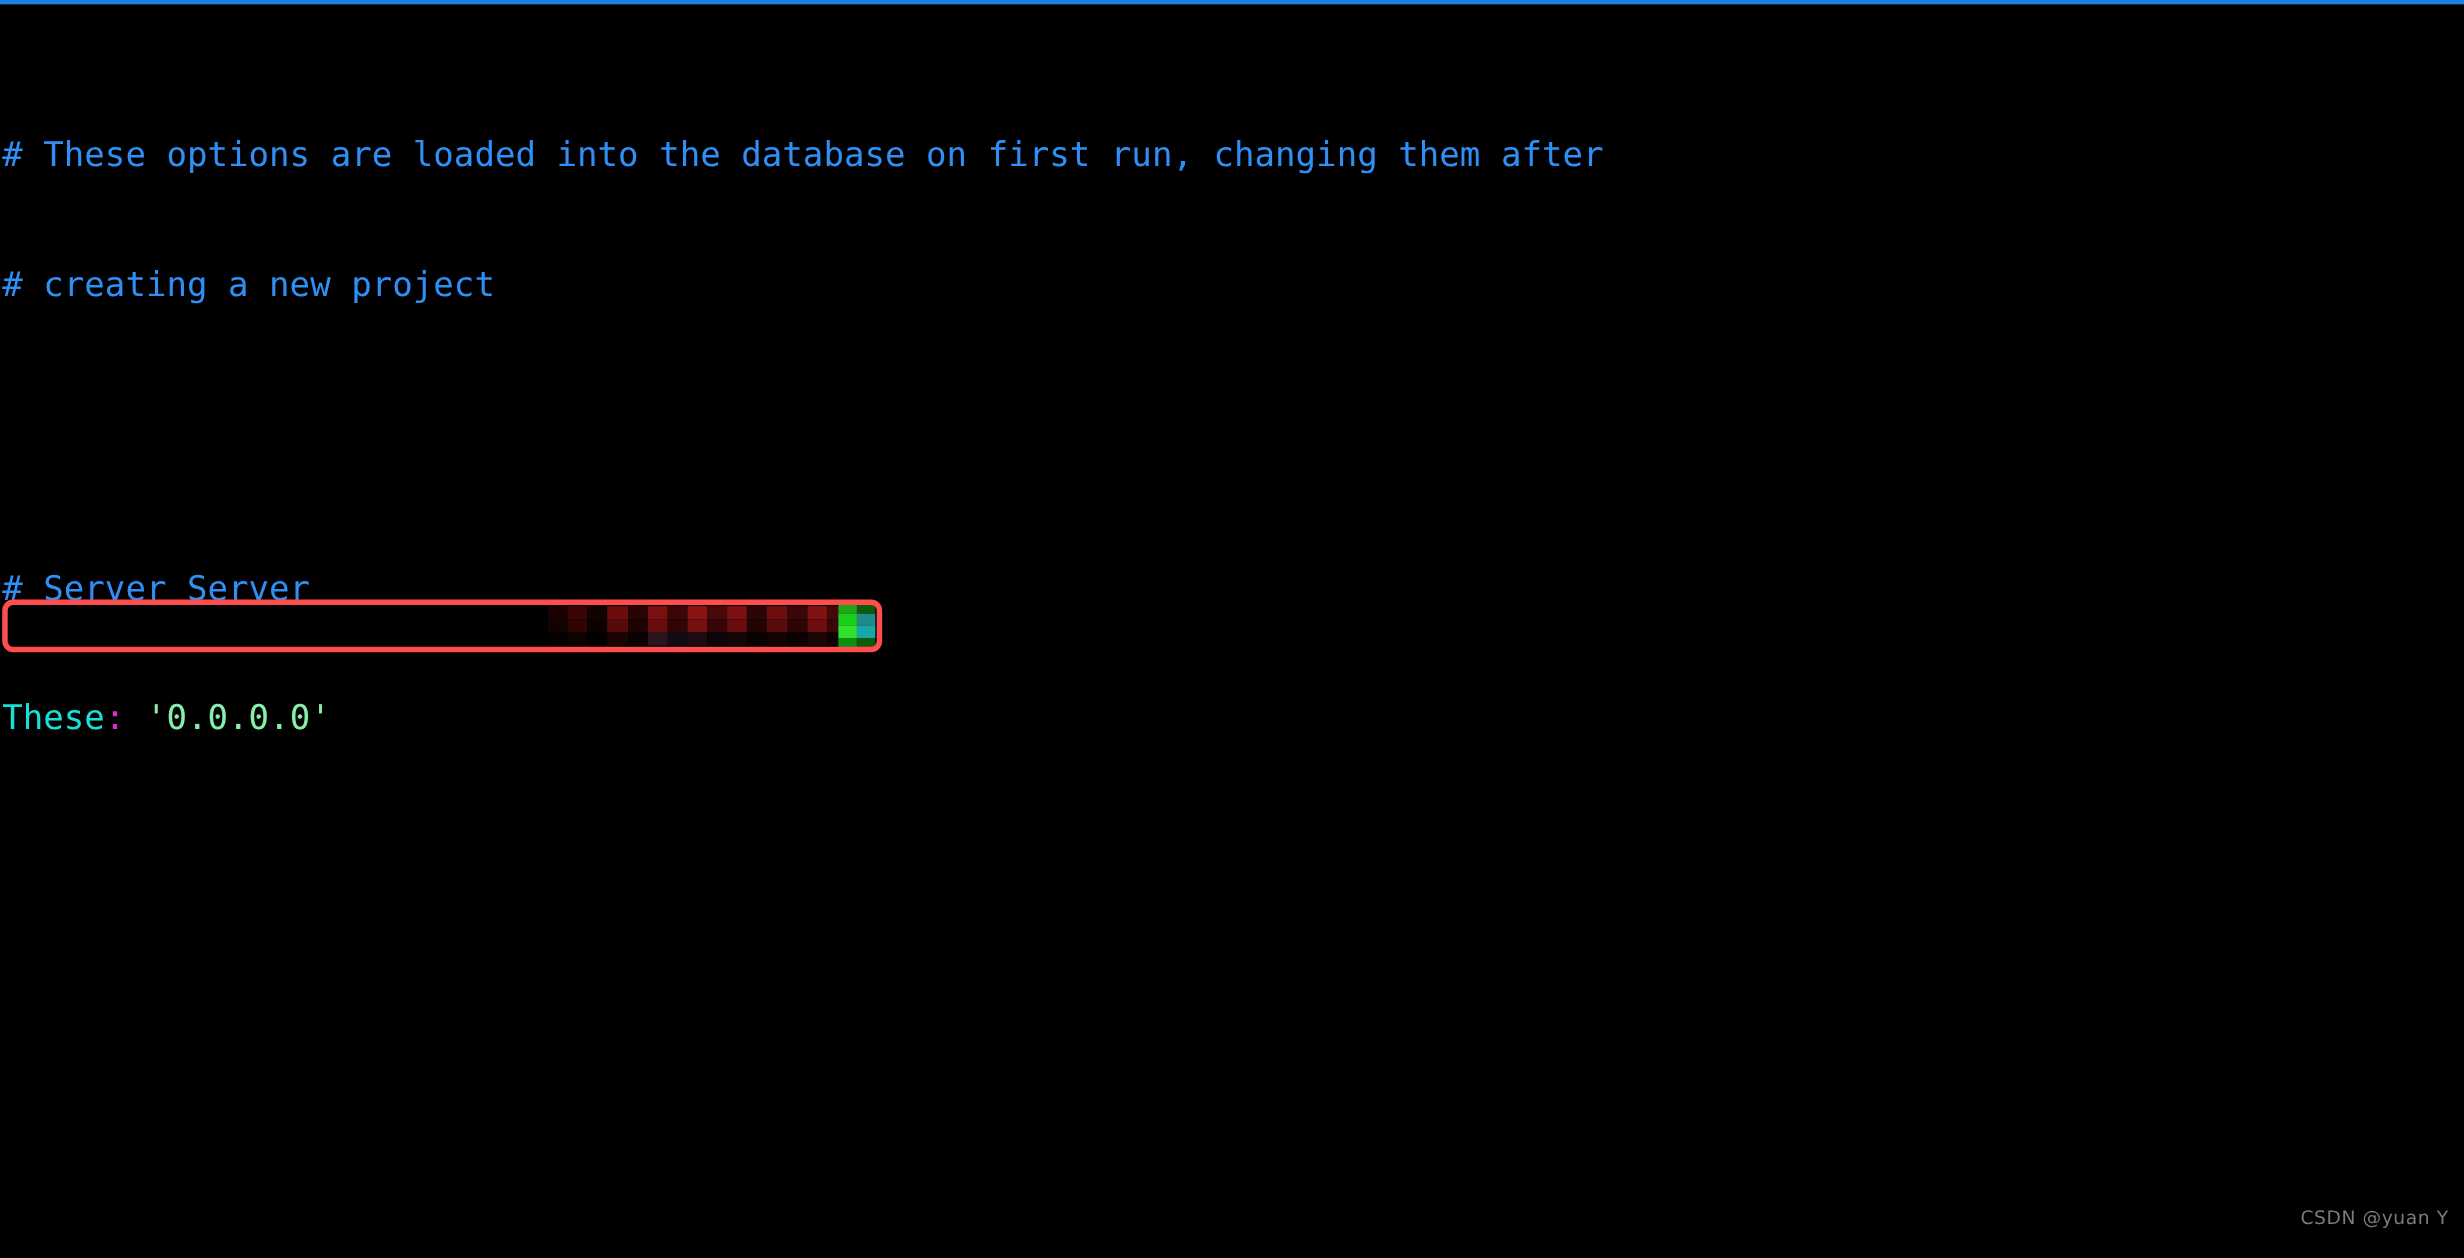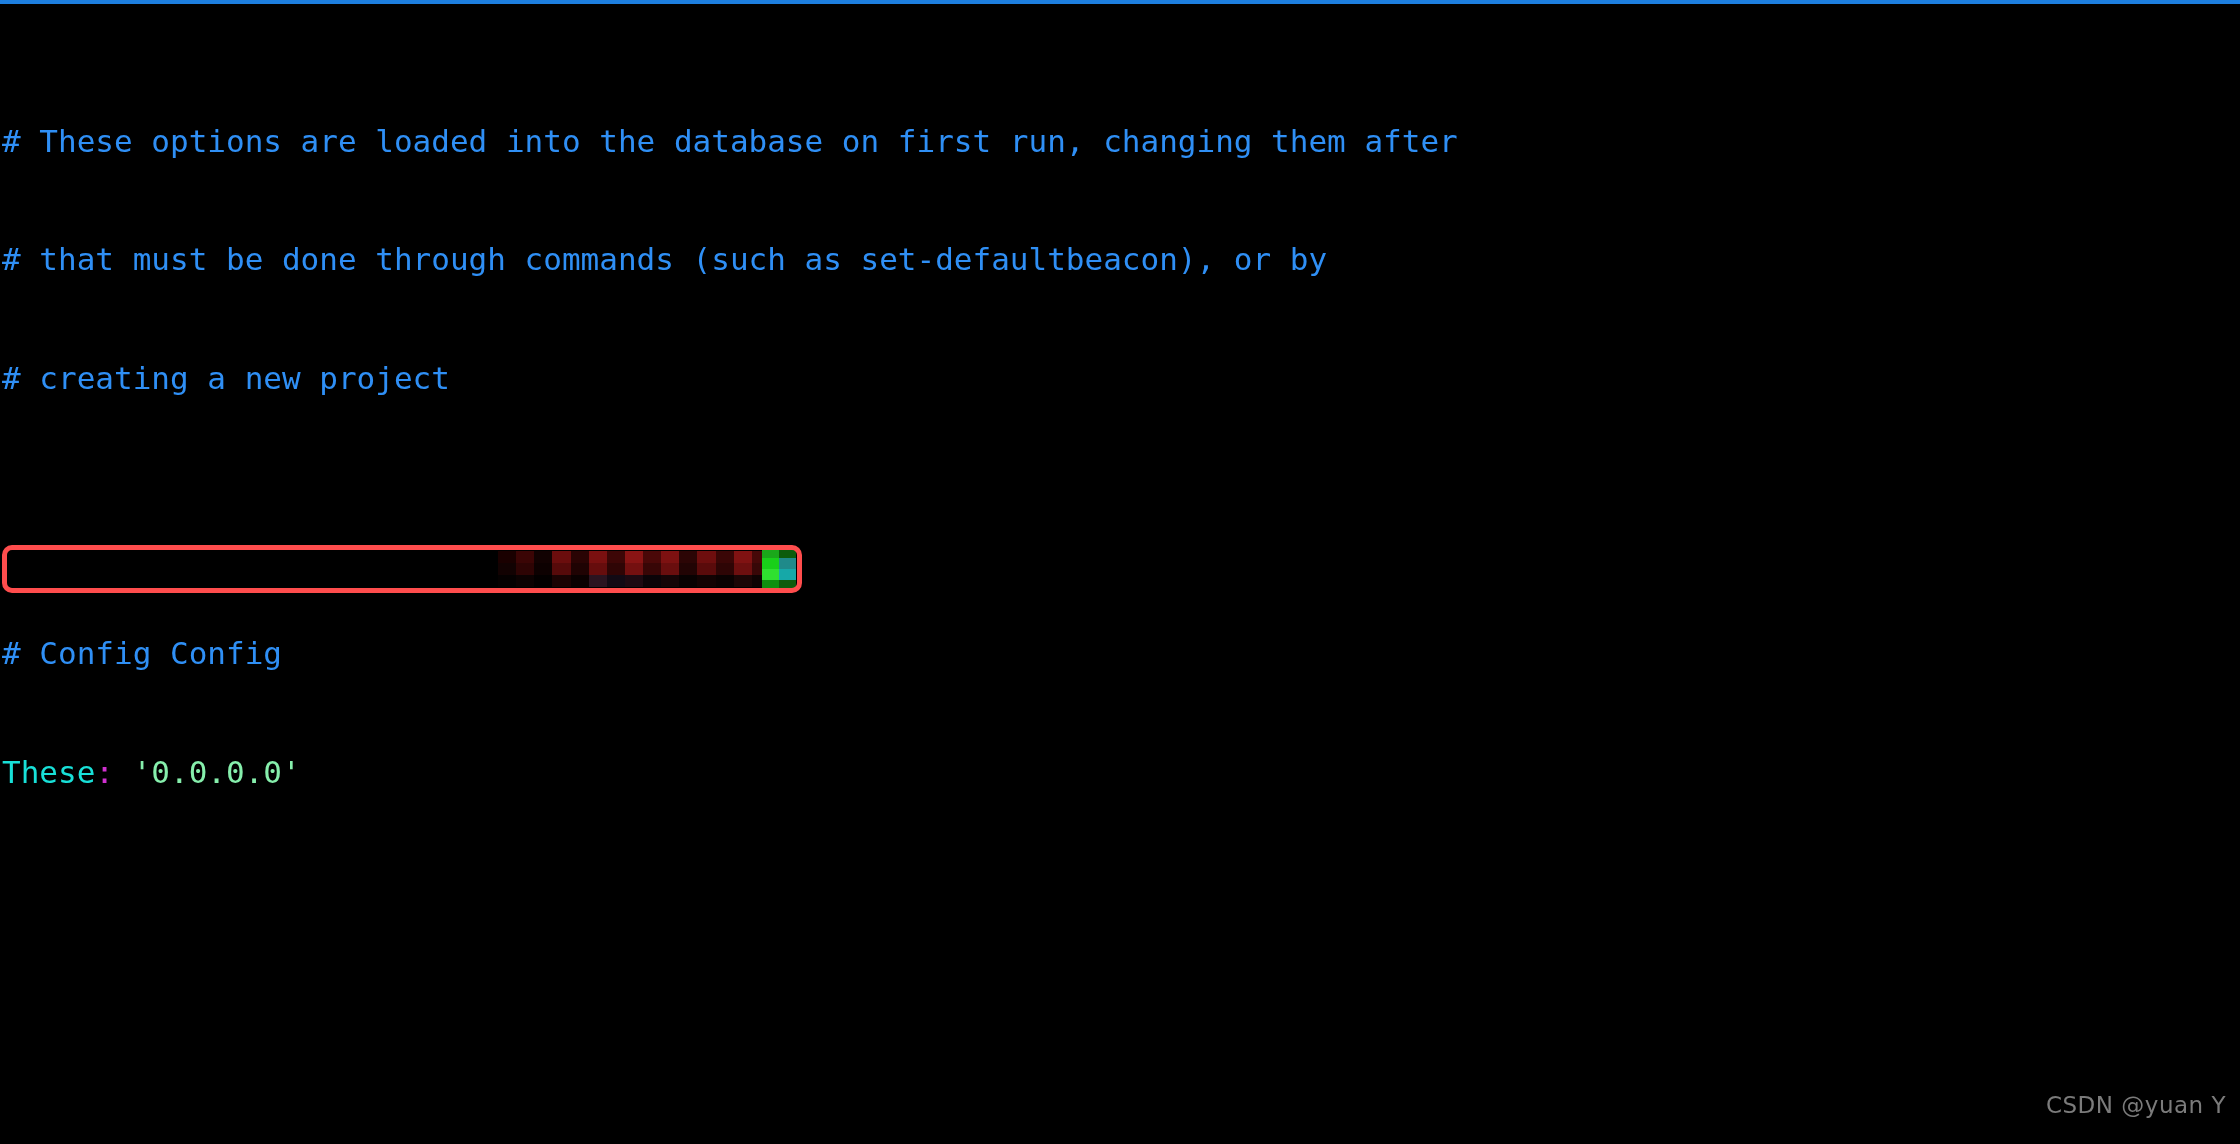--- a/index.html
+++ b/index.html
@@ -93,40 +93,39 @@
     grid-template-columns: repeat(2, 1fr);
     grid-template-rows: repeat(4, 1fr);
   }
   #greenblock i { display: block; }
 
   #watermark {
     position: absolute;
     right: 14px;
     bottom: 26px;
     color: #7b7b7b;
-    font-size: 23px;
+    font-size: 17px;
     font-family: "DejaVu Sans", "Liberation Sans", sans-serif;
     letter-spacing: 0.5px;
   }
 </style>
 </head>
 <body>
 
 <div id="terminal">
 
   <div class="top-border"></div>
 
   <div class="code">
 
     <div class="line"><span class="cmt"># These options are loaded into the database on first run, changing them after</span></div>
-    <div class="line"><span class="cmt"># that must be done through commands (such as set-defaultbeacon), or by</span></div>
     <div class="line"><span class="cmt"># creating a new project</span></div>
     <div class="line"> </div>
 
-    <div class="line"><span class="cmt"># Config Config</span></div>
+    <div class="line"><span class="cmt"># Server Server</span></div>
     <div class="line"><span class="key">These</span><span class="colon">:</span><span class="val"> '0.0.0.0'</span></div>
     <div class="line"> </div>
 
     
     
     
     
     
 
     

